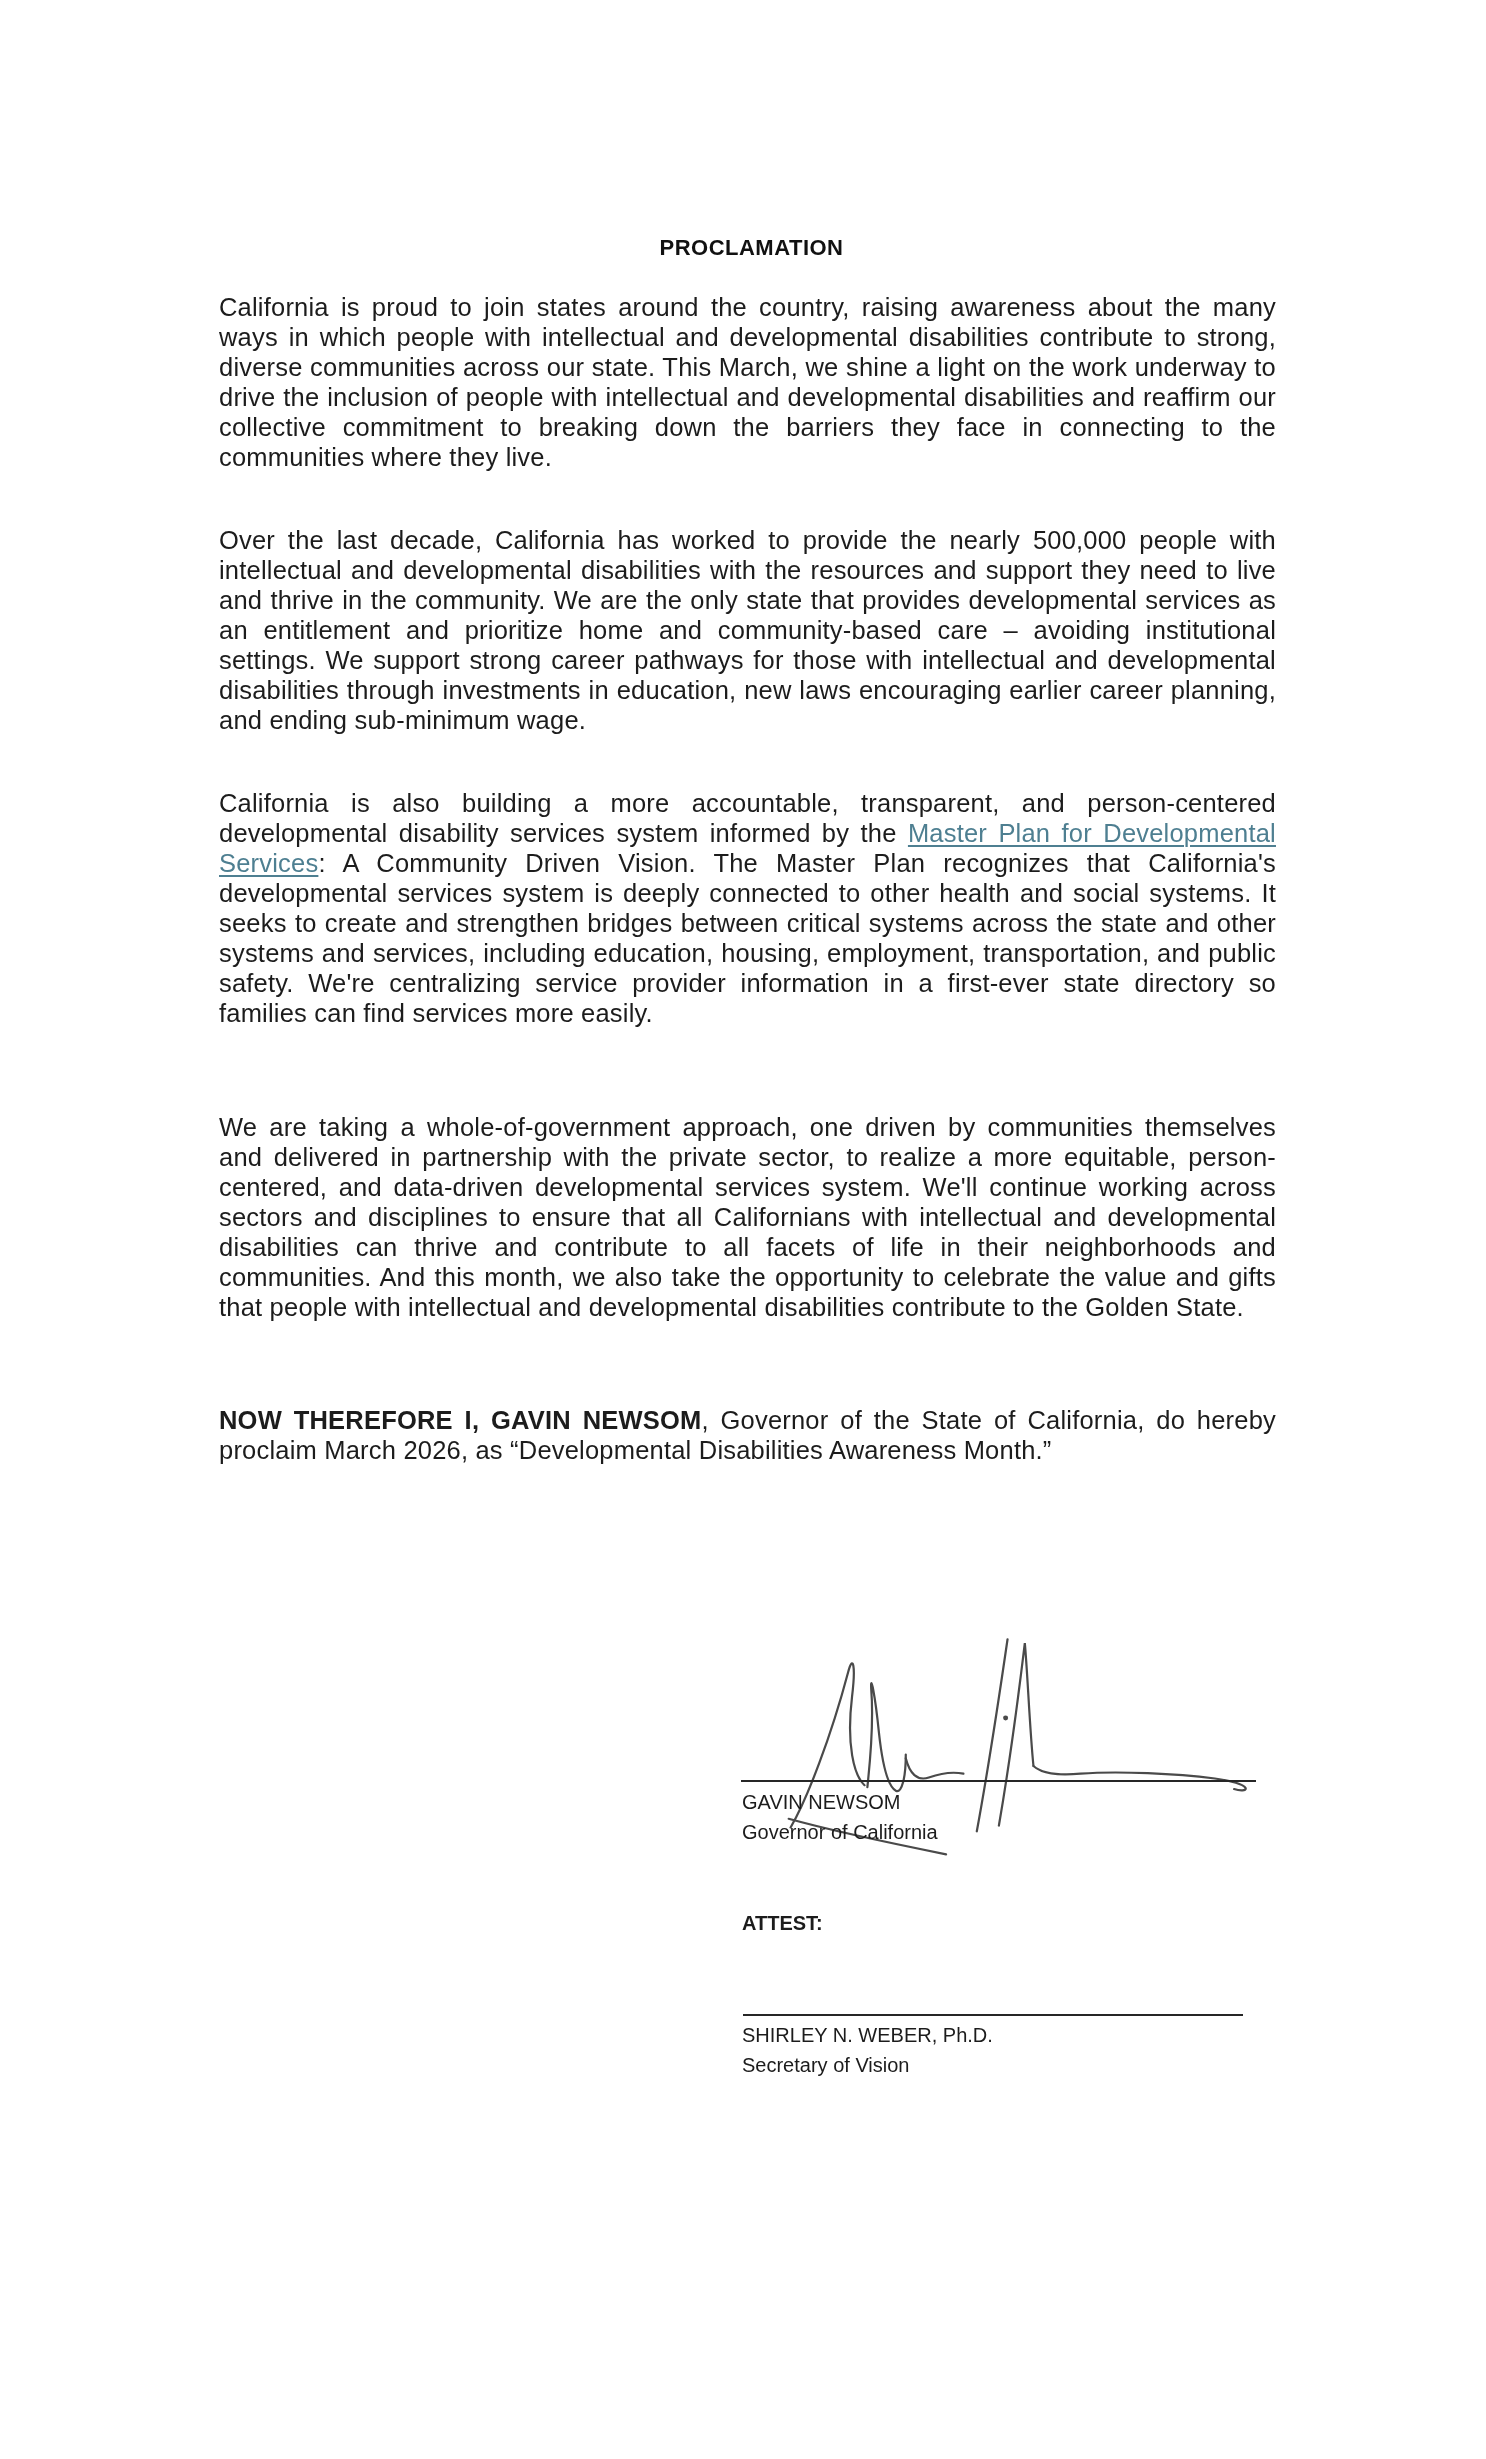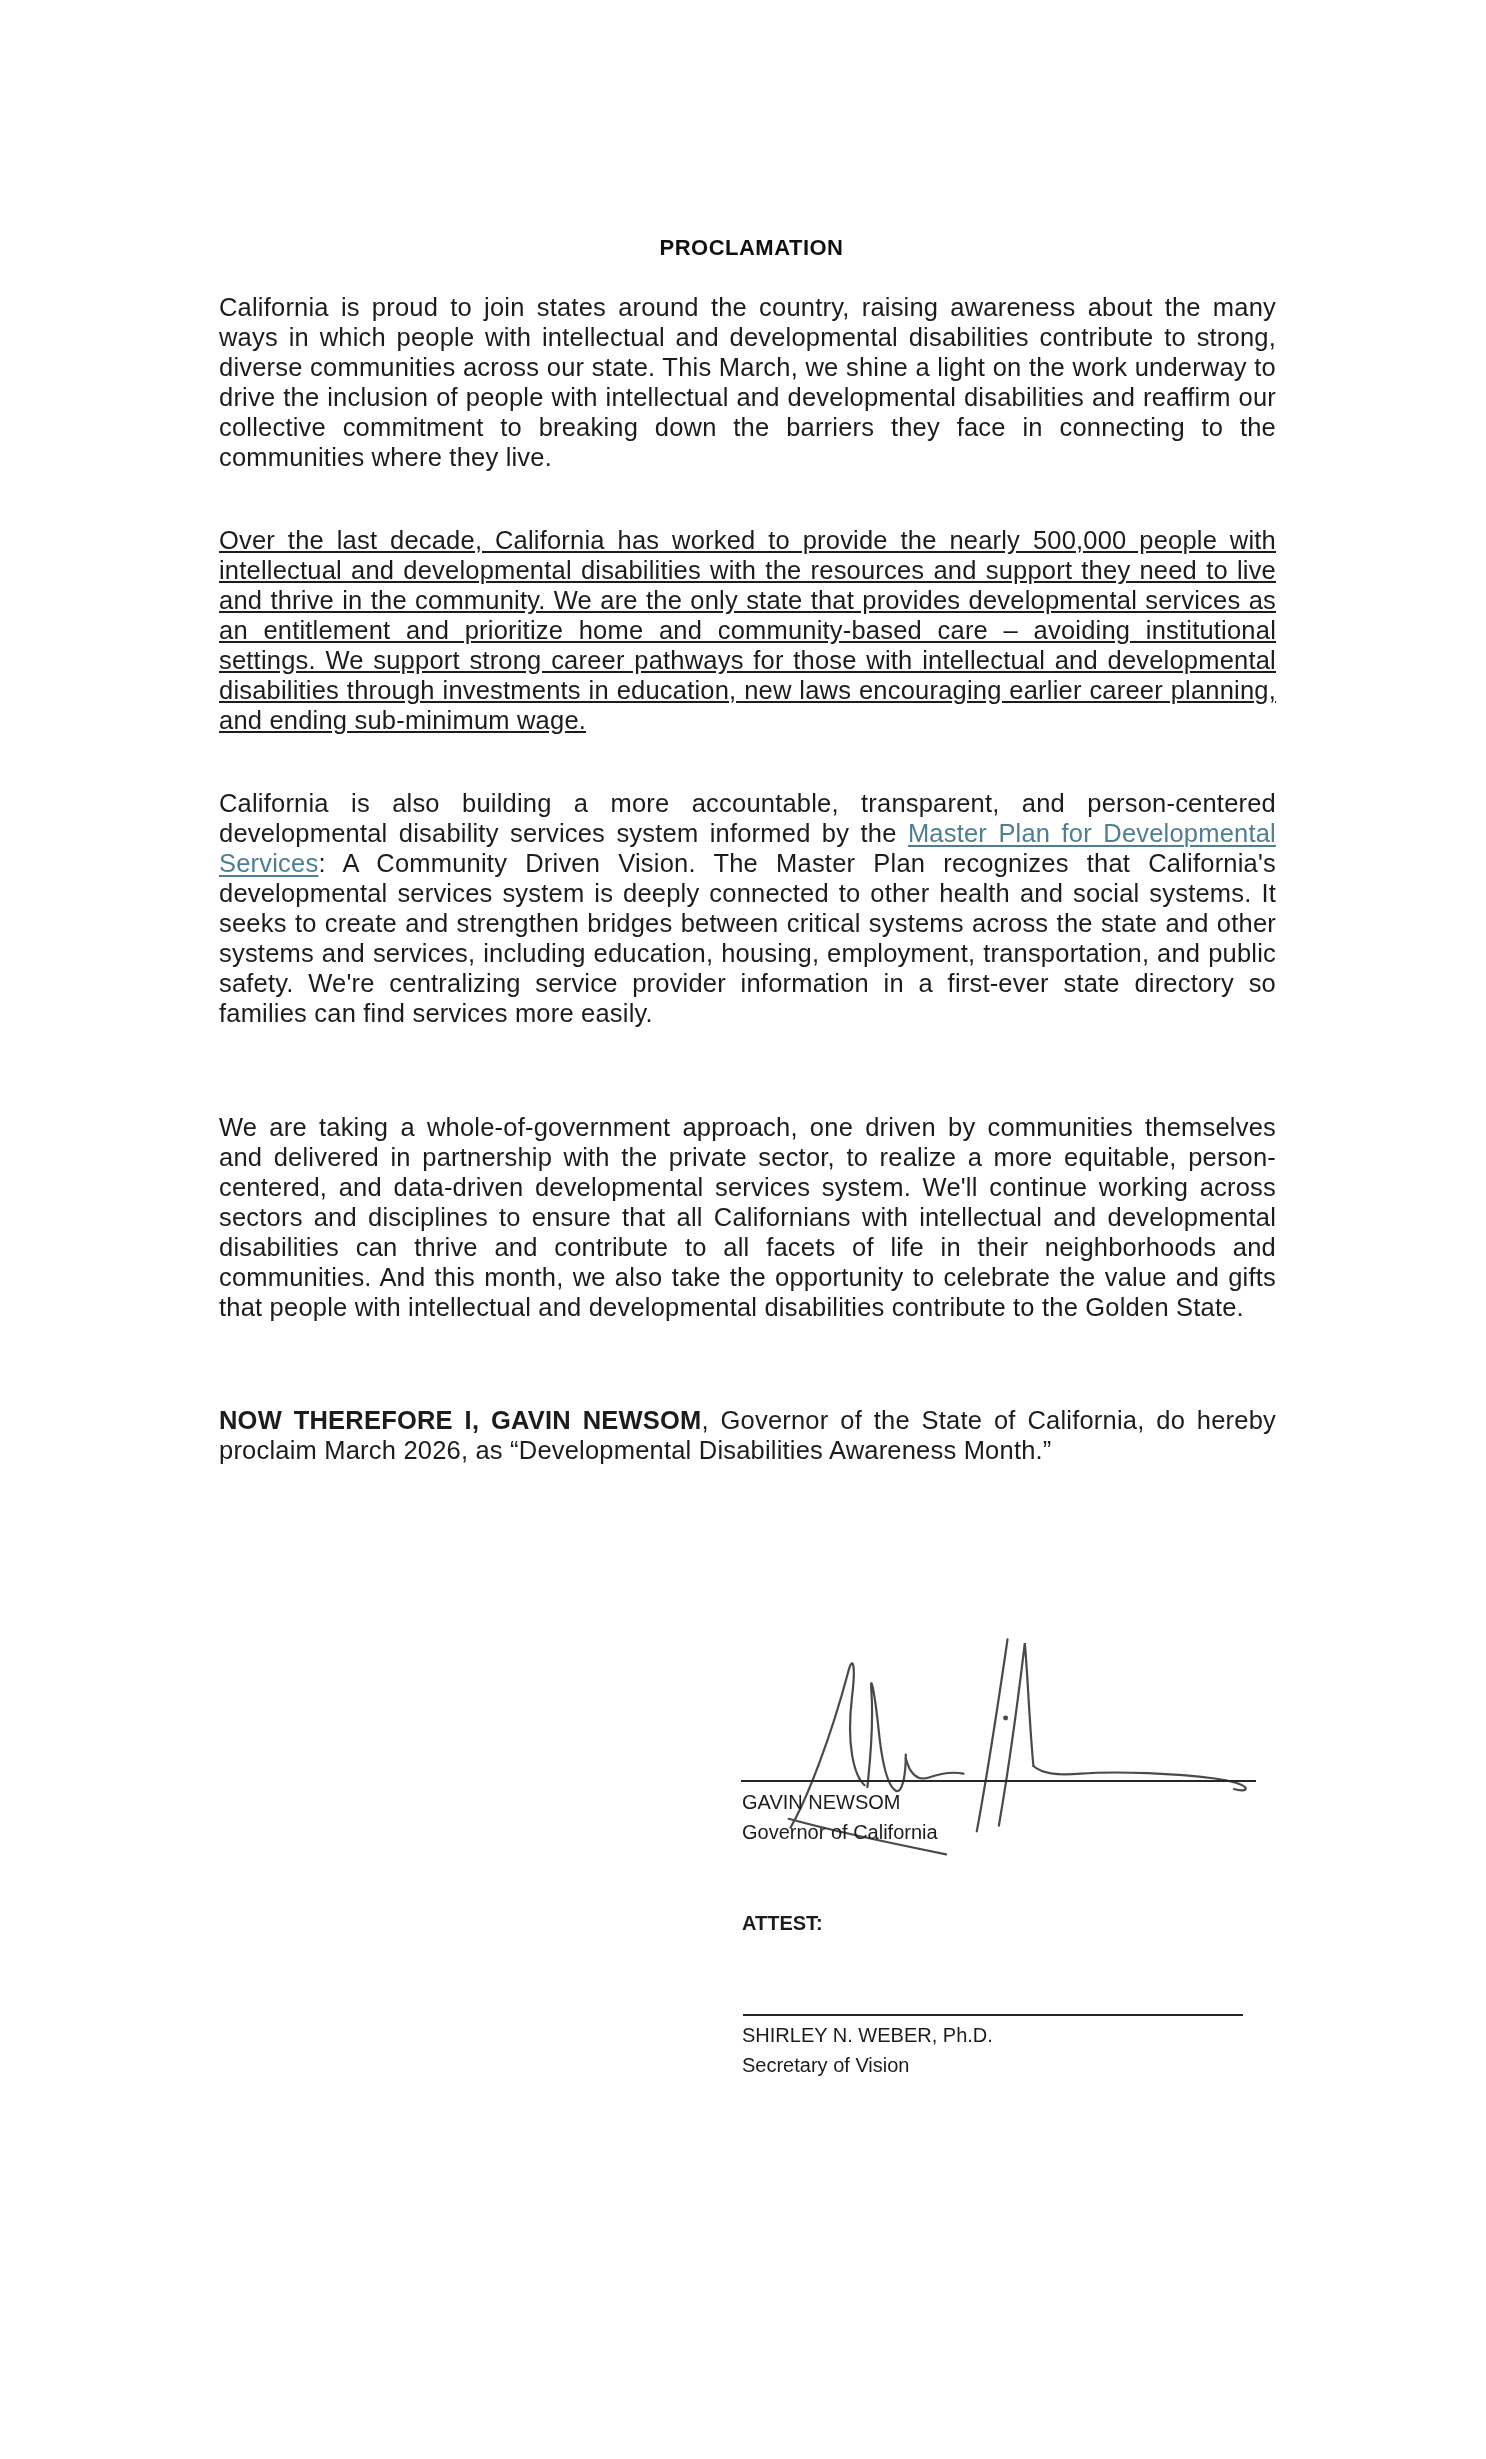--- a/index.html
+++ b/index.html
@@ -31,21 +31,21 @@
   .para {
     position: absolute;
     left: 219px;
     width: 1057px;
     font-size: 25.5px;
     line-height: 30px;
     text-align: justify;
     letter-spacing: 0.2px;
   }
   #p1 { top: 292px; }
-  #p2 { top: 525px; text-decoration: underline; }
+  #p2 { top: 525px; }
   #p3 { top: 788px; }
   #p4 { top: 1112px; }
   #p5 { top: 1405px; }
   .witness {
     position: absolute;
     left: 741px;
     top: 1553px;
     width: 536px;
     font-size: 25.5px;
     line-height: 30px;

